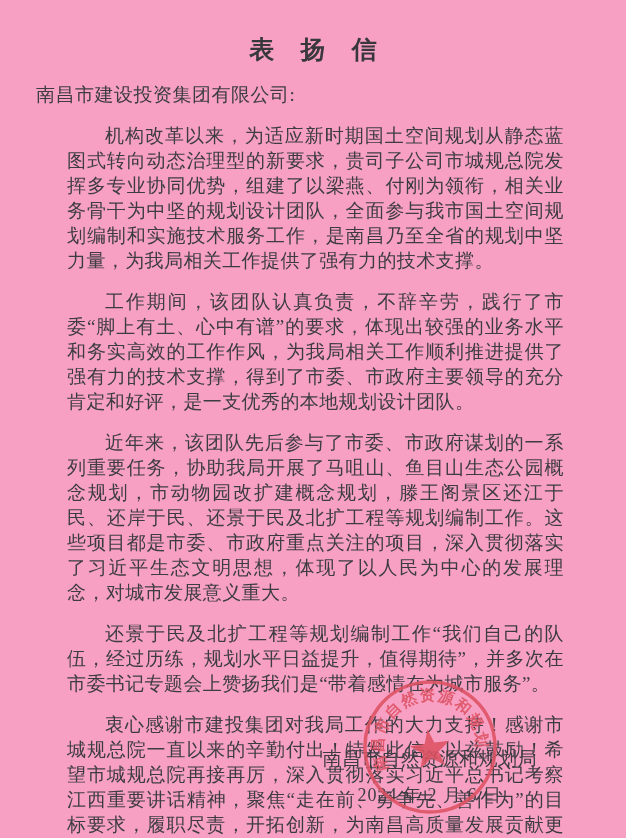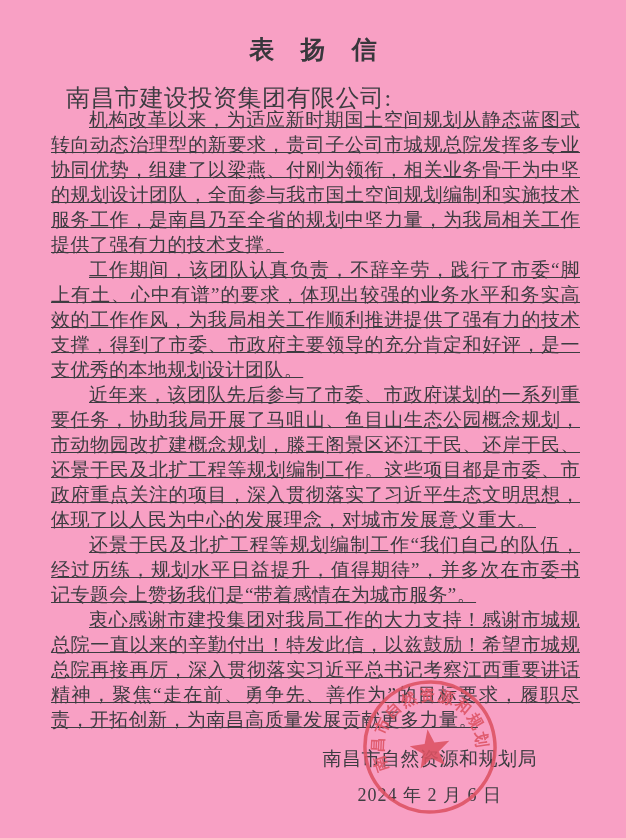--- a/index.html
+++ b/index.html
@@ -20,39 +20,38 @@
     text-align: center;
     font-size: 25px;
     font-weight: bold;
     letter-spacing: 10px;
     text-indent: 10px;
     color: #38373c;
   }
   .salutation {
     position: absolute;
     top: 82px;
-    left: 66px;
-    font-size: 24px;
+    left: 36px;
+    font-size: 19px;
     letter-spacing: 0.5px;
   }
   .letter-body {
     position: absolute;
     top: 107px;
     left: 51px;
     width: 529px;
     font-size: 19px;
     line-height: 25px;
     letter-spacing: 0.4px;
     text-align: justify;
     text-justify: inter-ideograph;
   }
   .letter-body p {
-    margin: 0;
+    margin: 16px;
     text-indent: 2em;
-    text-decoration: underline;
   }
   .signoff {
     position: absolute;
     top: 746px;
     right: 89px;
     text-align: center;
     line-height: 25px;
   }
   .signoff .org  { font-size: 19px; letter-spacing: 0.5px; }
   .signoff .date { font-size: 18px; letter-spacing: 1px; margin-top: 12px; }

